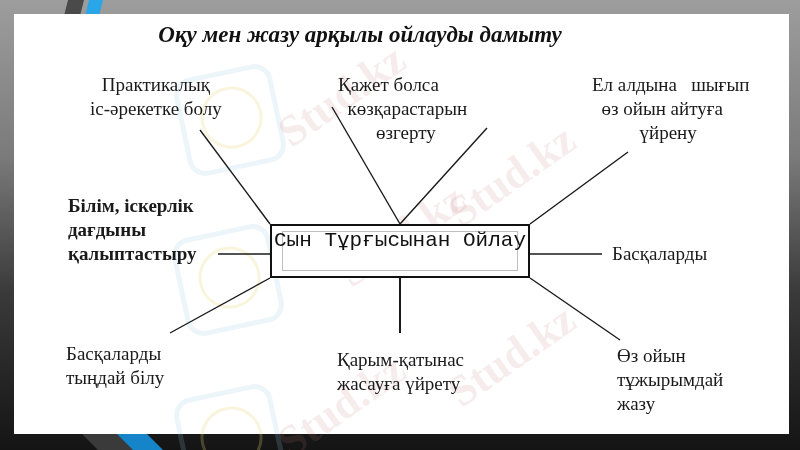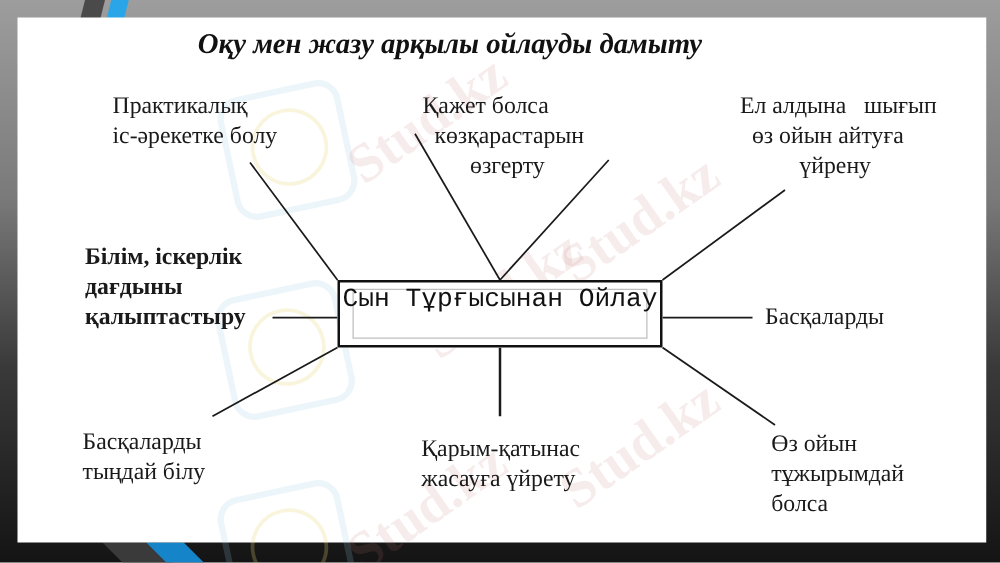--- a/index.html
+++ b/index.html
@@ -83,31 +83,31 @@
   </g>
 </svg>
 
 <div class="title">Оқу мен жазу арқылы ойлауды дамыту</div>
 
 <div class="center-box">
   <div class="center-inner"></div>
   <div class="center-label">Сын Тұрғысынан Ойлау</div>
 </div>
 
-<div class="node" style="left:90px;top:73px;">Практикалық
+<div class="node" style="left:90px;top:73px;text-align:center;">Практикалық
 іс-әрекетке болу</div>
 <div class="node" style="left:322px;top:73px;margin-left:16px;">Қажет болса
   көзқарастарын
         өзгерту</div>
 <div class="node" style="left:571px;top:73px;margin-left:21px;">Ел алдына   шығып
   өз ойын айтуға
           үйрену</div>
 <div class="node" style="left:68px;top:194px;font-weight:bold;">Білім, іскерлік
 дағдыны
 қалыптастыру</div>
 <div class="node" style="left:612px;top:242px;">Басқаларды</div>
 <div class="node" style="left:66px;top:342px;font-family:Liberation Serif, serif;">Басқаларды
 тыңдай білу</div>
 <div class="node" style="left:337px;top:336px;margin-top:12px;">Қарым-қатынас
 жасауға үйрету</div>
 <div class="node" style="left:617px;top:344px;">Өз ойын
 тұжырымдай
-болса</div>
+жазу</div>
 
 </body></html>

